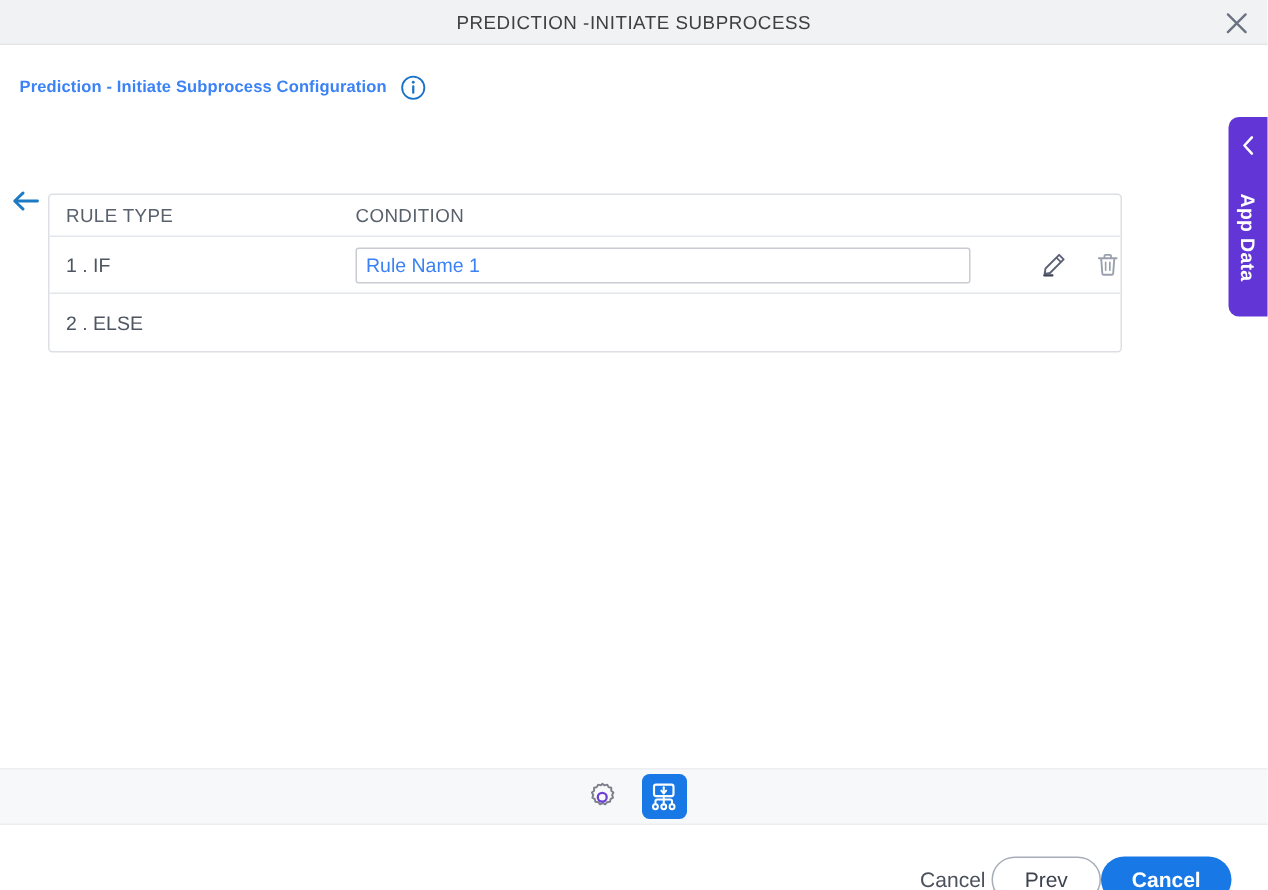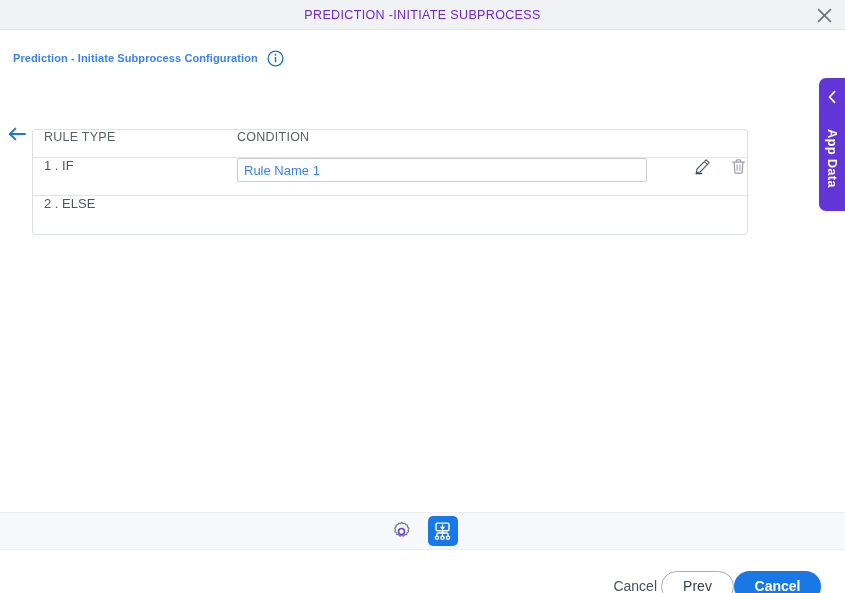--- a/index.html
+++ b/index.html
@@ -21,21 +21,21 @@
     border-bottom: 1px solid #e3e5e8;
   }
   .win-title {
     position: absolute;
     left: 0; top: 0;
     width: 845px; height: 30px;
     line-height: 30px;
     text-align: center;
     font-size: 12.5px;
     letter-spacing: .35px;
-    color: #6d28d9;
+    color: #404040;
     font-weight: 400;
   }
   .win-close {
     position: absolute;
     right: 8px; top: 3px;
     width: 26px; height: 24px;
     display: flex; align-items: center; justify-content: center;
     cursor: pointer;
   }
   .win-close svg { display: block; }
@@ -75,21 +75,21 @@
   .rules-table {
     position: absolute;
     left: 32px; top: 99px;
     width: 716px;
     border: 1px solid #dcdfe3;
     border-radius: 3px;
     background: #ffffff;
   }
   .tr {
     display: flex;
-    align-items: flex-start;
+    align-items: center;
     border-bottom: 1px solid #e3e6ea;
   }
   .tr:last-child { border-bottom: none; }
   .tr-head { height: 28px; }
   .tr-body { height: 38px; }
 
   .th, .td {
     font-size: 13px;
     color: #4d5560;
     display: flex;

